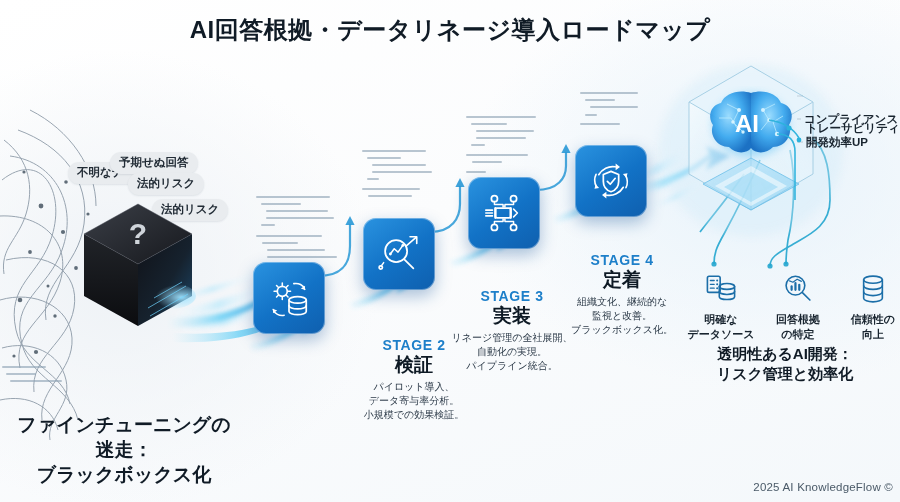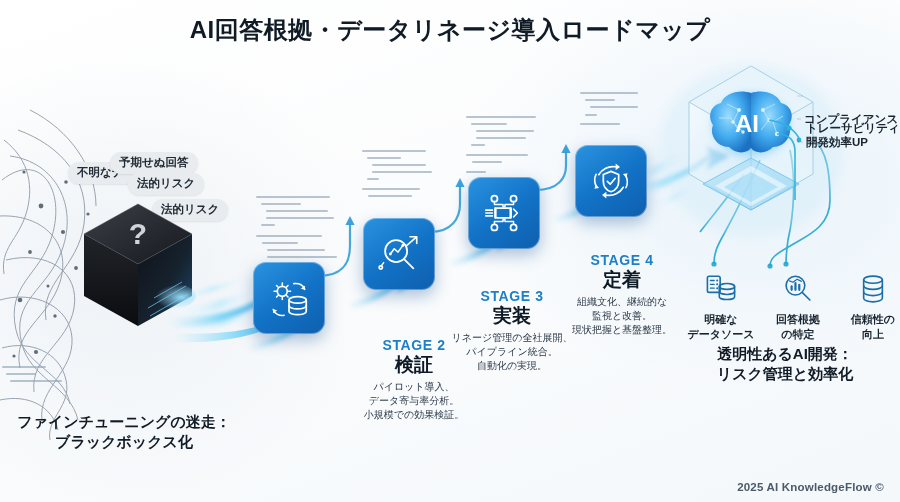--- a/index.html
+++ b/index.html
@@ -44,21 +44,21 @@
   #pill2 { left: 128px; top: 173px; }
   #pill3 { left: 152px; top: 199px; }
 
   
   .blackbox { position: absolute; left: 78px; top: 198px; width: 120px; height: 135px; }
   .blackbox svg { width: 120px; height: 135px; display:block; }
 
   .leftcap {
     position: absolute; left: 8px; top: 412px; width: 232px;
     text-align: center; line-height: 1.32;
-    font-size: 15px; font-weight: 700; color: #101b26;
+    font-size: 19px; font-weight: 700; color: #101b26;
   }
 
   
   .card {
     position: absolute;
     width: 72px; height: 72px;
     border-radius: 13px;
     background: linear-gradient(145deg, #2a93e0 0%, #1272c6 52%, #0f5fae 100%);
     box-shadow: 0 6px 16px rgba(14,80,150,.34), 0 0 0 1px rgba(255,255,255,.35) inset;
     display: flex; align-items: center; justify-content: center;
@@ -112,22 +112,22 @@
   #out1 { left: 760px; top: 268px; }
   #out2 { left: 835px; top: 268px; }
 
   .rightcap {
     position: absolute; left: 676px; top: 344px; width: 218px;
     text-align: center; line-height: 1.35;
     font-size: 15px; font-weight: 700; color: #101b26;
   }
 
   .footer {
-    position: absolute; right: 16px; bottom: 9px;
-    font-size: 11.5px; color: #4a5a68; font-weight: 700;
+    position: absolute; right: 7px; bottom: 9px;
+    font-size: 11.5px; color: #4a5a68; font-weight: 400;
     letter-spacing: .2px;
   }
 </style>
 </head>
 <body>
 
 <div id="stage">
 
   <svg class="bgsvg" viewBox="0 0 900 502">
     <defs>
@@ -397,22 +397,22 @@
       <path d="M34 35.8 v-3 h-9 v-2.6" stroke-width="1.5"></path>
       <path d="M23 17.6 l 2 0 l -1 -2.4 z" fill="#ffffff" stroke="none"></path>
       <path d="M23 30.4 l 2 0 l -1 2.4 z" fill="#ffffff" stroke="none"></path>
     </svg>
   </div>
   <div class="stagetext" id="txt3">
     <div class="sn">STAGE 3</div>
     <div class="st">実装</div>
     <div class="sd">
       <div>リネージ管理の全社展開、</div>
+      <div>自動化の実現。</div>
       <div>パイプライン統合。</div>
-      <div>自動化の実現。</div>
     </div>
   </div>
 
   <div class="card" id="card4">
     <svg viewBox="0 0 48 48" fill="none" stroke="#ffffff" stroke-width="1.8" stroke-linecap="round" stroke-linejoin="round">
       <path d="M24 14 l 8 3.2 v7.2 c0 5.2 -3.4 9.2 -8 10.8 c-4.6 -1.6 -8 -5.6 -8 -10.8 v-7.2 z"></path>
       <polyline points="20.2,24.4 23.2,27.4 28.4,21.2" stroke-width="1.8"></polyline>
       <path d="M11.2 17.5 C 14.6 11.4, 21.6 8, 28.4 9.2" stroke-width="1.7"></path>
       <path d="M28.8 5.8 l 4.6 3.5 l -4.6 3.4 z" fill="#ffffff" stroke="none"></path>
       <path d="M36.8 30.5 C 33.4 36.6, 26.4 40, 19.6 38.8" stroke-width="1.7"></path>
@@ -422,21 +422,21 @@
       <path d="M8.8 30 C 6.6 25.8, 6.4 21, 8.4 17" stroke-width="1.7"></path>
       <path d="M11.6 31.4 l -4.8 .6 l 1.2 -4.7 z" fill="#ffffff" stroke="none"></path>
     </svg>
   </div>
   <div class="stagetext" id="txt4">
     <div class="sn">STAGE 4</div>
     <div class="st">定着</div>
     <div class="sd">
       <div>組織文化、継続的な</div>
       <div>監視と改善。</div>
-      <div>現状把握と基盤整理。</div>
+      <div>ブラックボックス化。</div>
     </div>
   </div>
 
   <div class="aicube">
     <svg viewBox="0 0 136 190">
       <defs>
         <linearGradient id="glassL" x1="0" y1="0" x2="1" y2="1">
           <stop offset="0%" stop-color="#ffffff" stop-opacity=".55"></stop>
           <stop offset="100%" stop-color="#cfe8f7" stop-opacity=".30"></stop>
         </linearGradient>

